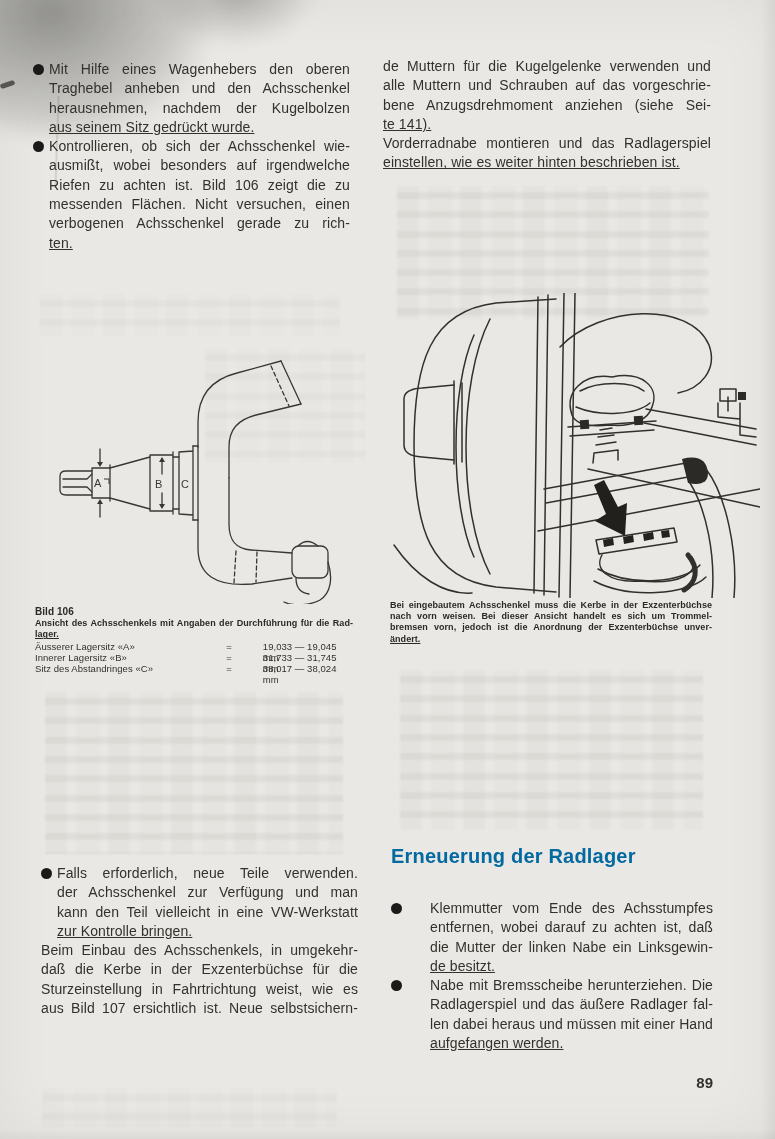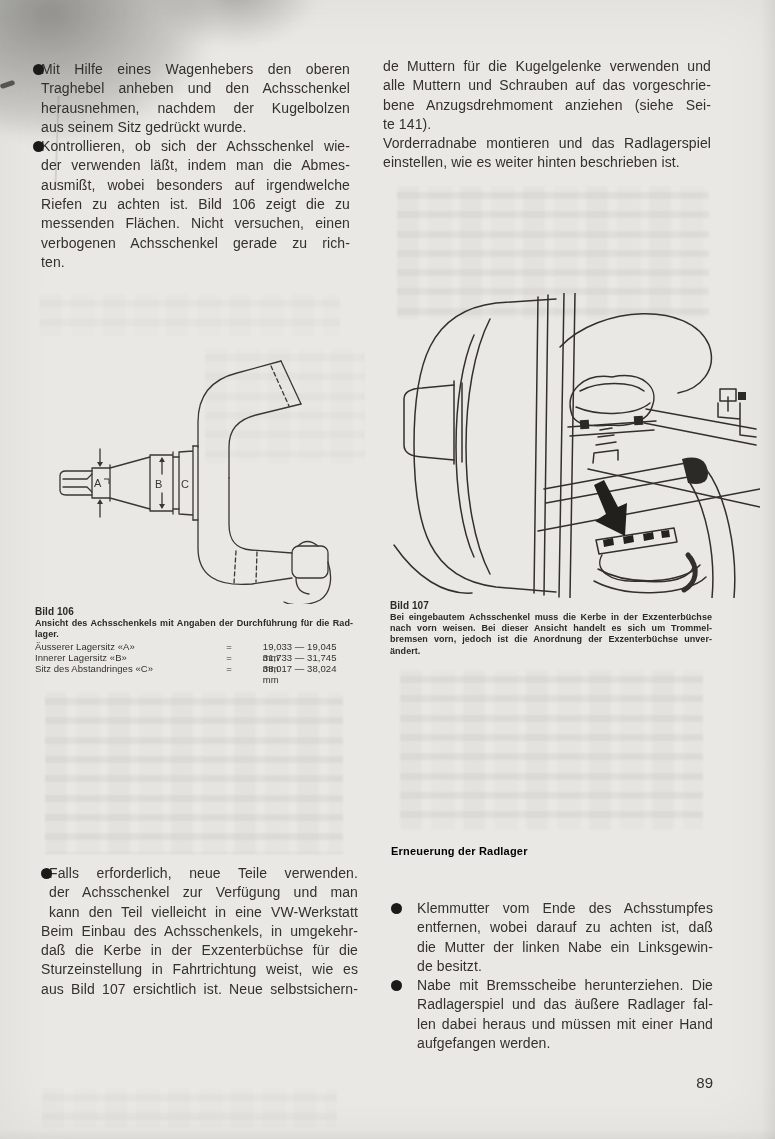--- a/index.html
+++ b/index.html
@@ -27,45 +27,45 @@
   .ghost{position:absolute;opacity:.55;filter:blur(1.1px);pointer-events:none;
     background:
       repeating-linear-gradient(90deg, rgba(0,0,0,.045) 0 22px, rgba(0,0,0,0) 22px 31px, rgba(0,0,0,.03) 31px 55px, rgba(0,0,0,0) 55px 63px),
       repeating-linear-gradient(180deg, rgba(0,0,0,0) 0 6px, rgba(95,93,87,.12) 6px 13px, rgba(0,0,0,0) 13px 19.3px);}
   .ghost.light{opacity:.3;}
 
   
   .tcol{position:absolute;font-size:14px;line-height:19.3px;letter-spacing:.1px;color:#34312c;
     filter:blur(.2px);}
   .ln{text-align:justify;text-align-last:justify;height:19.3px;white-space:nowrap;}
-  .ln-end{text-align-last:left;}
+  .ln-end{text-align-last:left;text-decoration:underline;}
   .bullet-item{position:relative;}
-  .bullet-item .btxt{margin-left:8px;}
+  .bullet-item .btxt{margin-left:16px;}
   .dot{position:absolute;left:0;top:4px;width:11px;height:11px;border-radius:50%;background:#1c1a18;}
-  .rb .btxt{margin-left:26px;}
+  .rb .btxt{margin-left:39px;}
   .para{margin-left:0;}
 
-  .heading{position:absolute;left:391px;top:845px;font-size:11px;font-weight:bold;color:#000000;
+  .heading{position:absolute;left:391px;top:845px;font-size:20px;font-weight:bold;color:#0369a1;
     letter-spacing:.2px;filter:blur(.2px);}
 
   
   .figcap{position:absolute;font-size:9px;line-height:11.2px;font-weight:bold;color:#2c2a26;
     letter-spacing:.05px;filter:blur(.15px);}
   .figcap .cap-title{font-size:10px;height:12px;}
   .figcap .ln{height:11.2px;}
   .specs{margin-top:2px;font-weight:normal;font-size:9.5px;color:#34312c;}
   .spec-row{display:flex;height:10.8px;line-height:10.8px;gap:24px;}
   .spec-name{width:171px;}
   .spec-eq{width:13px;}
 
   .figure{position:absolute;}
   .figure svg{display:block;}
 
   .page-number{position:absolute;left:600px;top:1074px;width:113px;text-align:right;
-    font-size:15px;color:#34312c;filter:blur(.2px);}
+    font-size:15px;color:#34312c;filter:blur(.2px);font-weight:bold;}
 </style>
 </head>
 <body>
 
 <div class="page">
 
   <div class="shadow-tl"></div>
   <div class="shadow-tc"></div>
   <div class="edge-right"></div>
   <div class="edge-bottom"></div>
@@ -86,21 +86,20 @@
           <div class="ln">Mit Hilfe eines Wagenhebers den oberen</div>
           <div class="ln">Traghebel anheben und den Achsschenkel</div>
           <div class="ln">herausnehmen, nachdem der Kugelbolzen</div>
           <div class="ln ln-end">aus seinem Sitz gedrückt wurde.</div>
         </div>
     </div>
     <div class="bullet-item">
       <span class="dot"></span>
       <div class="btxt">
           <div class="ln">Kontrollieren, ob sich der Achsschenkel wie-</div>
-          <div class="ln">der verwenden läßt, indem man die Abmes-</div>
           <div class="ln">ausmißt, wobei besonders auf irgendwelche</div>
           <div class="ln">Riefen zu achten ist. Bild 106 zeigt die zu</div>
           <div class="ln">messenden Flächen. Nicht versuchen, einen</div>
           <div class="ln">verbogenen Achsschenkel gerade zu rich-</div>
           <div class="ln ln-end">ten.</div>
         </div>
     </div>
   </section>
 
   <section class="tcol" style="left:383px;top:57px;width:328px;">
@@ -256,38 +255,38 @@
           <path d="M206,288 C240,306 300,302 318,284"></path>
           <path stroke-width="5" d="M300,262 C312,276 308,290 296,297"></path>
         </g>
       </g>
 
       <path fill="#22201d" stroke="none" d="M216,187 L230,214 L239,210 L237,243 L207,228 L218,221 L206,192 Z"></path>
     </svg>
   </div>
 
   <div class="figcap" style="left:390px;top:600px;width:322px;">
-    <div class="cap-title">Bild 107</div>
     <div>
         <div class="ln">Bei eingebautem Achsschenkel muss die Kerbe in der Exzenterbüchse</div>
         <div class="ln">nach vorn weisen. Bei dieser Ansicht handelt es sich um Trommel-</div>
         <div class="ln">bremsen vorn, jedoch ist die Anordnung der Exzenterbüchse unver-</div>
         <div class="ln ln-end">ändert.</div>
       </div>
   </div>
 
   <h2 class="heading" style="margin:0;">Erneuerung der Radlager</h2>
 
   <section class="tcol" style="left:41px;top:864px;width:317px;">
     <div class="bullet-item">
       <span class="dot"></span>
       <div class="btxt">
           <div class="ln">Falls erforderlich, neue Teile verwenden.</div>
           <div class="ln">der Achsschenkel zur Verfügung und man</div>
           <div class="ln">kann den Teil vielleicht in eine VW-Werkstatt</div>
+          <div class="ln ln-end">zur Kontrolle bringen.</div>
         </div>
     </div>
     <div class="para">
         <div class="ln">Beim Einbau des Achsschenkels, in umgekehr-</div>
         <div class="ln">daß die Kerbe in der Exzenterbüchse für die</div>
         <div class="ln">Sturzeinstellung in Fahrtrichtung weist, wie es</div>
         <div class="ln">aus Bild 107 ersichtlich ist. Neue selbstsichern-</div>
       </div>
   </section>
 

